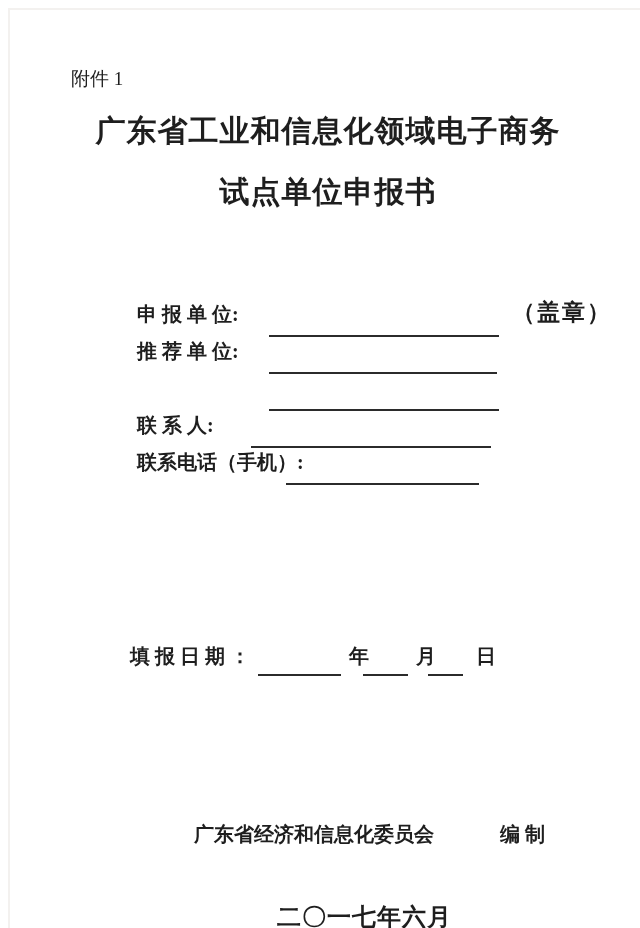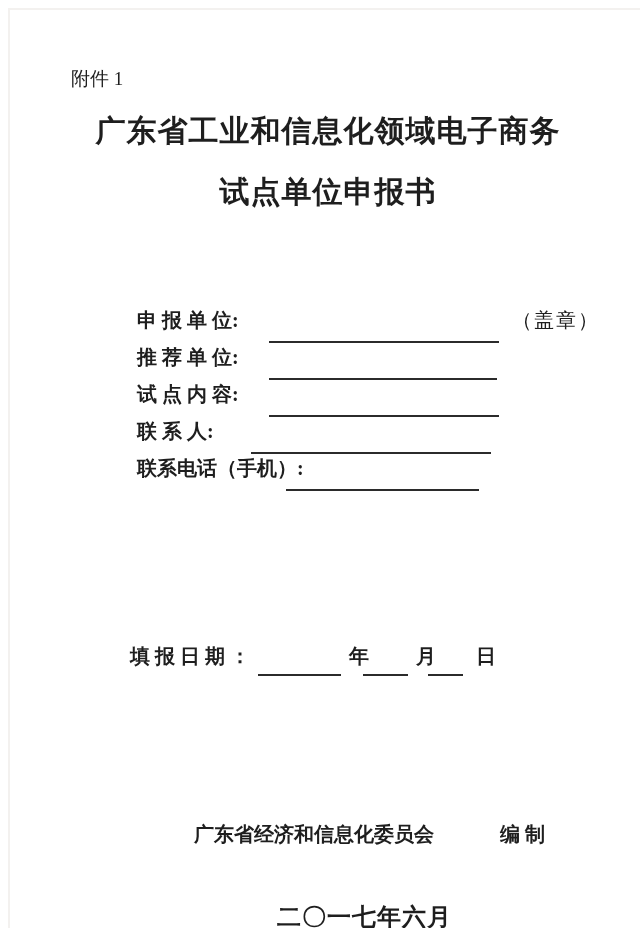--- a/index.html
+++ b/index.html
@@ -37,21 +37,21 @@
     text-align: center;
     font-size: 30px;
     font-weight: bold;
     line-height: 45px;
     letter-spacing: 1px;
   }
 
   
   .form {
     position: absolute;
-    top: 290px;
+    top: 284px;
     left: 113px;
     width: 500px;
   }
   .f-row {
     position: relative;
     height: 37px;
   }
   .f-lbl {
     position: absolute;
     left: 0;
@@ -70,22 +70,22 @@
   .r2 .f-line { left: 140px; width: 228px; }
   .r3 .f-line { left: 140px; width: 230px; }
   .r4 .f-line { left: 142px; width: 205px; }
   .r5 .f-line { left: 122px; width: 240px; }
   .r6 .f-line { left: 157px; width: 193px; }
   .r7 .f-line { left: 120px; width: 230px; }
   .f-suffix {
     position: absolute;
     left: 375px;
     bottom: 1px;
-    font-size: 20px;
-    font-weight: normal;
+    font-size: 23px;
+    font-weight: bold;
     letter-spacing: 2px;
     white-space: pre;
   }
 
   
   .date-row {
     position: absolute;
     top: 644px;
     left: 113px;
     width: 420px;
@@ -149,21 +149,20 @@
     <div class="f-row r1">
       <span class="f-lbl">申 报 单 位:</span>
       <span class="f-line"></span>
       <span class="f-suffix">（盖章）</span>
     </div>
     <div class="f-row r2">
       <span class="f-lbl">推 荐 单 位:</span>
       <span class="f-line"></span>
     </div>
     <div class="f-row r3">
-      <span class="f-lbl">试 点 内 容:</span>
       <span class="f-line"></span>
     </div>
     <div class="f-row r5">
       <span class="f-lbl">联 系 人:</span>
       <span class="f-line"></span>
     </div>
     <div class="f-row r6">
       <span class="f-lbl">联系电话（手机）:</span>
       <span class="f-line"></span>
     </div>

